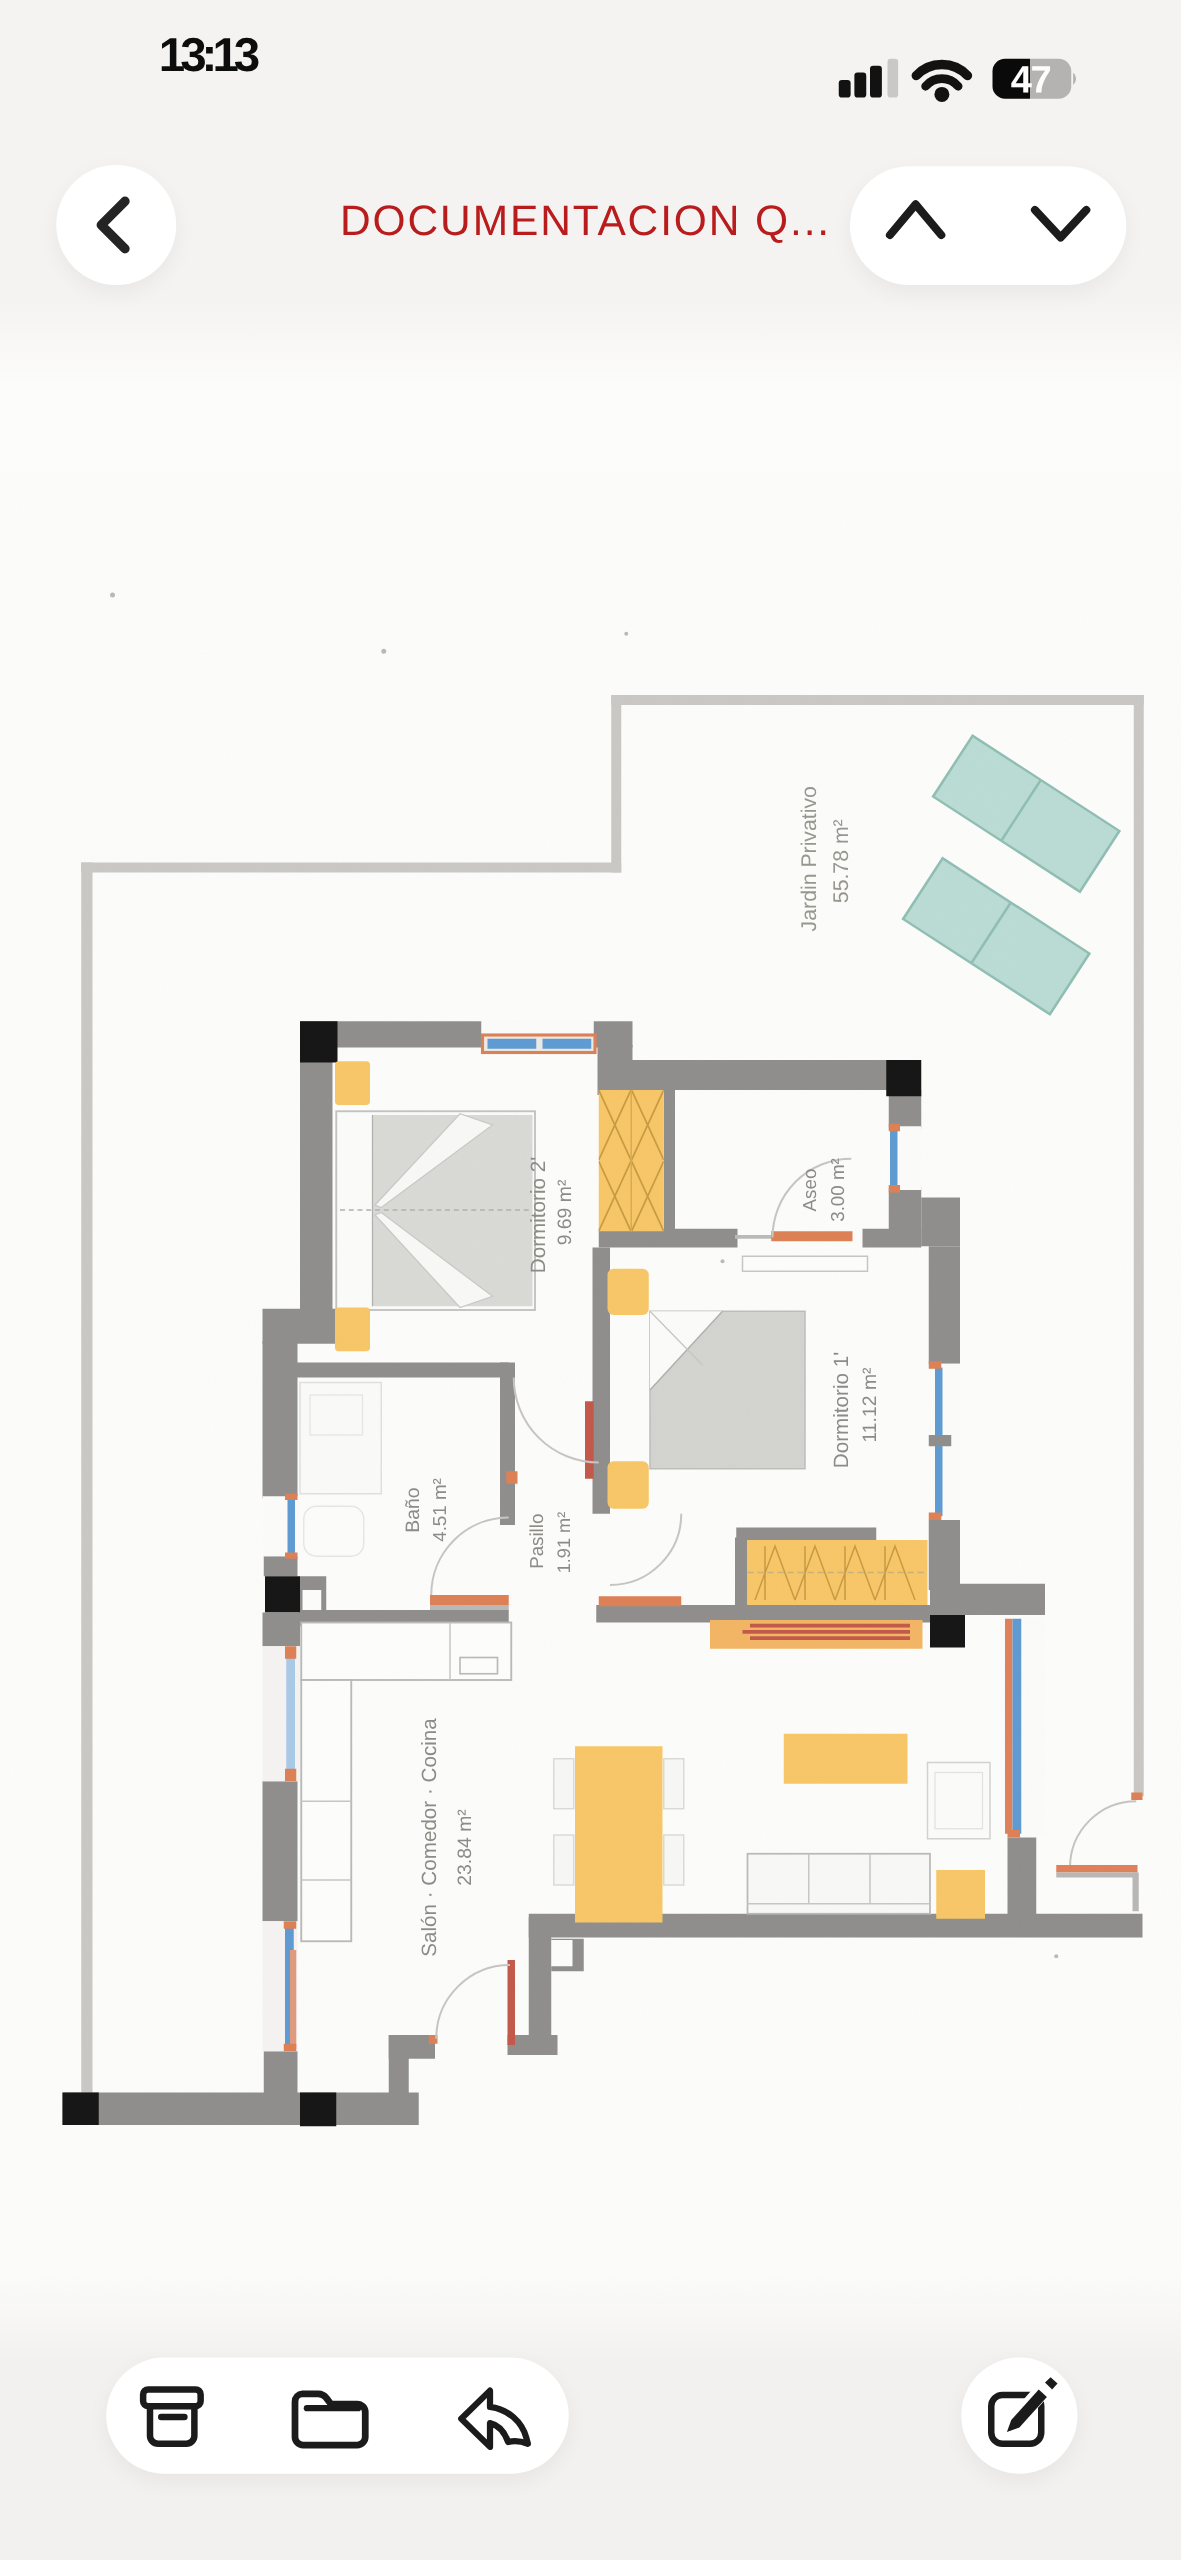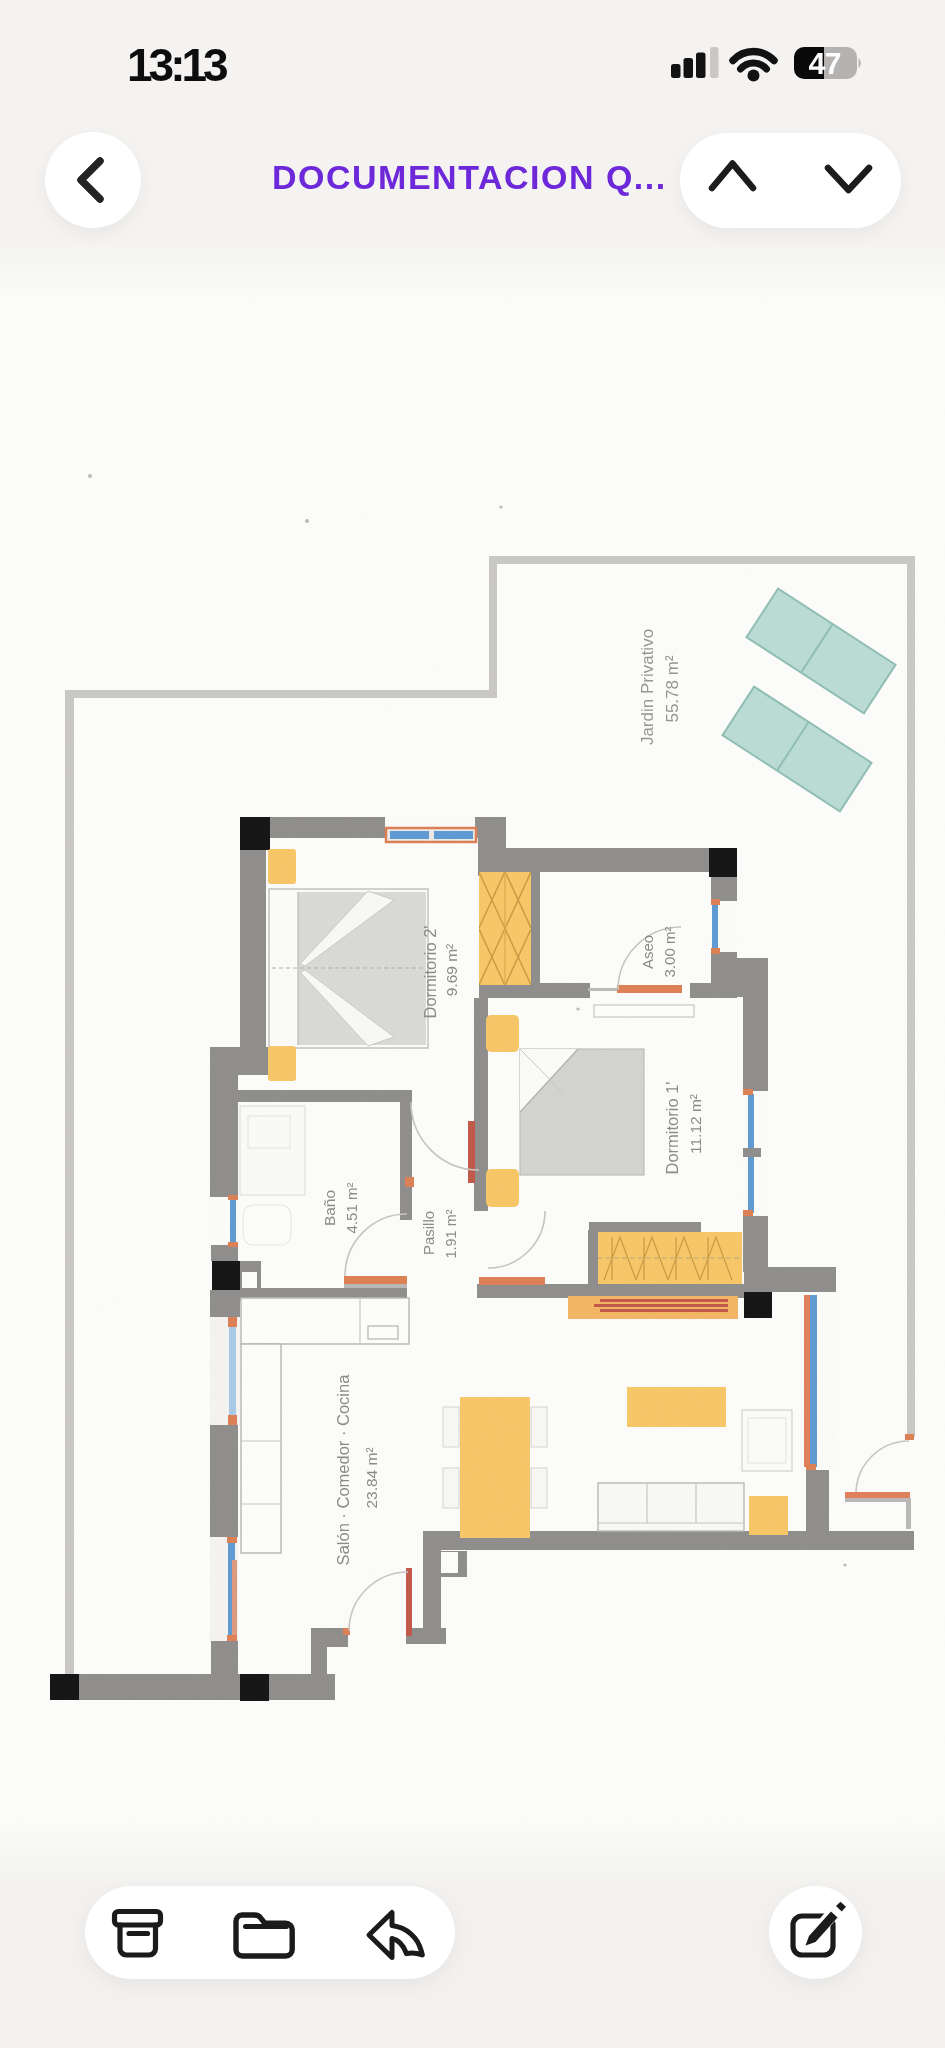--- a/index.html
+++ b/index.html
@@ -353,21 +353,21 @@
   <circle cx="307" cy="521" r="2"></circle>
   <circle cx="501" cy="507" r="1.6"></circle>
   <circle cx="578" cy="1009" r="1.6"></circle>
   <circle cx="845" cy="1565" r="1.6"></circle>
 </g>
 </svg>
 
 <div class="abs" style="left:0;top:0;width:945px;height:310px;
   background:linear-gradient(to bottom,#f4f3f1 0px,#f4f3f1 240px,rgba(244,243,241,0) 310px);"></div>
 
-<div class="abs" style="left:127px;top:38px;font-size:46px;font-weight:700;color:#0d0d0d;letter-spacing:-4px;">13:13</div>
+<div class="abs" style="left:127px;top:24px;font-size:38px;font-weight:700;color:#0d0d0d;letter-spacing:-4px;">13:13</div>
 
 <svg class="abs" style="left:660px;top:38px;" width="210" height="50" viewBox="660 38 210 50">
 
   <g fill="#121212">
     <rect x="671" y="64" width="9.5" height="14" rx="2.5"></rect>
     <rect x="683.5" y="58" width="9.5" height="20" rx="2.5"></rect>
     <rect x="696" y="52.5" width="9.5" height="25.5" rx="2.5"></rect>
     <rect x="710" y="47" width="8.5" height="31" rx="2.5" fill="#c9c8c6"></rect>
   </g>
 
@@ -384,21 +384,21 @@
     <text x="824.5" y="74" font-size="30.5" font-weight="700" fill="#fdfdfd" text-anchor="middle" style="letter-spacing:-1px" transform="rotate(0.03 824 64)">47</text>
   </g>
 </svg>
 
 <div class="abs" style="left:45px;top:132px;width:96px;height:96px;border-radius:48px;background:#ffffff;box-shadow:0 6px 18px rgba(0,0,0,0.05);"></div>
 <svg class="abs" style="left:45px;top:132px;" width="96" height="96" viewBox="0 0 96 96">
 
   <path d="M55 29 L36 48 L55 67" fill="none" stroke="#242424" stroke-width="7.5" stroke-linecap="round" stroke-linejoin="round"></path>
 </svg>
 
-<div class="abs" style="left:272px;top:158px;width:400px;font-size:34px;font-weight:700;color:#6d28d9;letter-spacing:1.5px;white-space:nowrap;">DOCUMENTACION Q...</div>
+<div class="abs" style="left:272px;top:158px;width:400px;font-size:34px;font-weight:400;color:#b91c1c;letter-spacing:1.5px;white-space:nowrap;">DOCUMENTACION Q...</div>
 
 <div class="abs" style="left:680px;top:133px;width:221px;height:95px;border-radius:48px;background:#ffffff;box-shadow:0 6px 18px rgba(0,0,0,0.05);"></div>
 <svg class="abs" style="left:680px;top:133px;" width="221" height="95" viewBox="0 0 221 95">
 
   <path d="M32 55 L52.5 30.5 L73 55" fill="none" stroke="#1c1c1c" stroke-width="6.5" stroke-linecap="round" stroke-linejoin="round"></path>
 
   <path d="M148 35 L168.5 57 L189 35" fill="none" stroke="#1c1c1c" stroke-width="6.5" stroke-linecap="round" stroke-linejoin="round"></path>
 </svg>
 
 <div class="abs" style="left:0;top:1820px;width:945px;height:228px;

